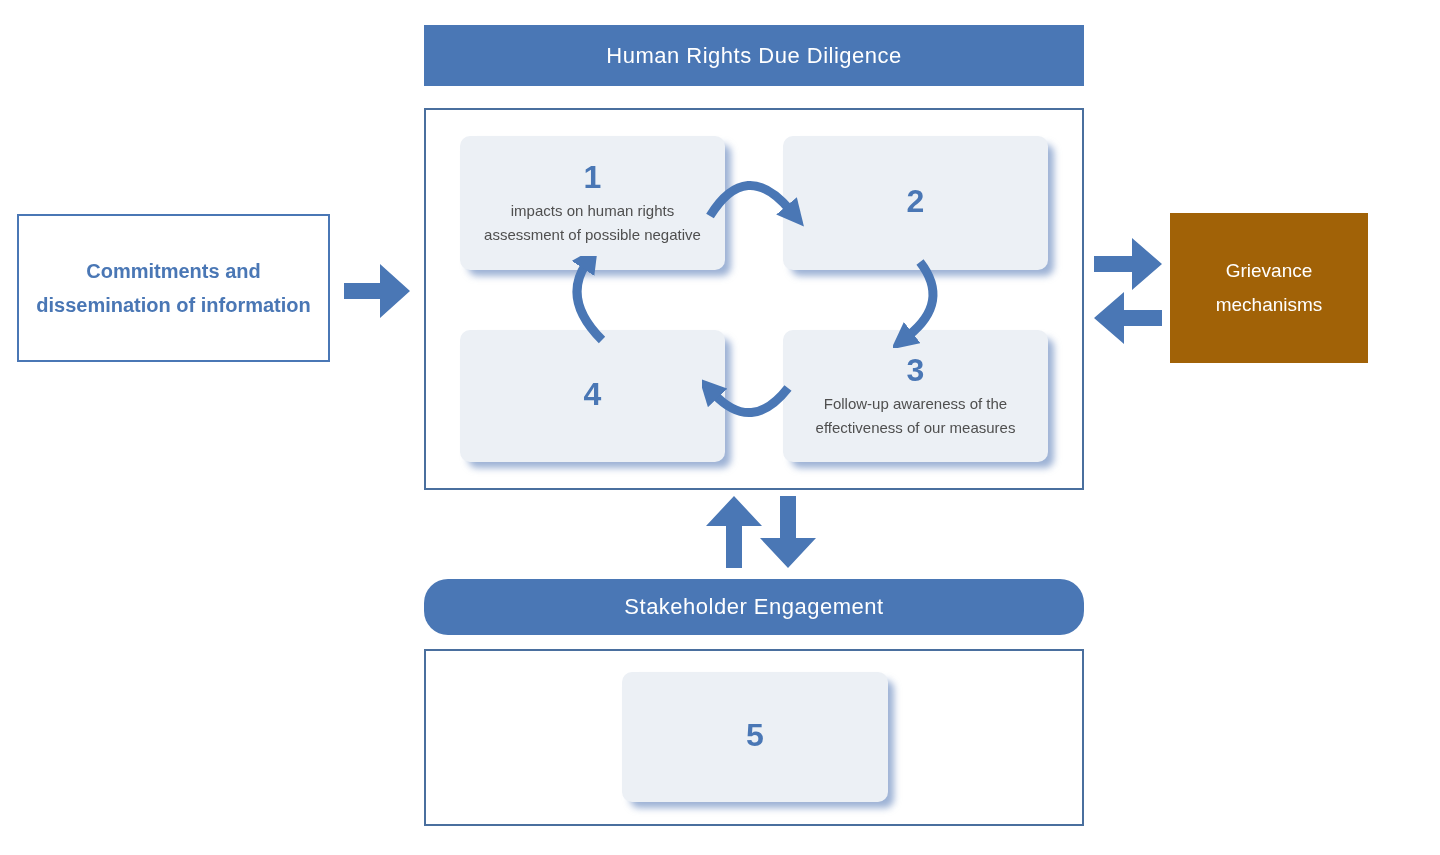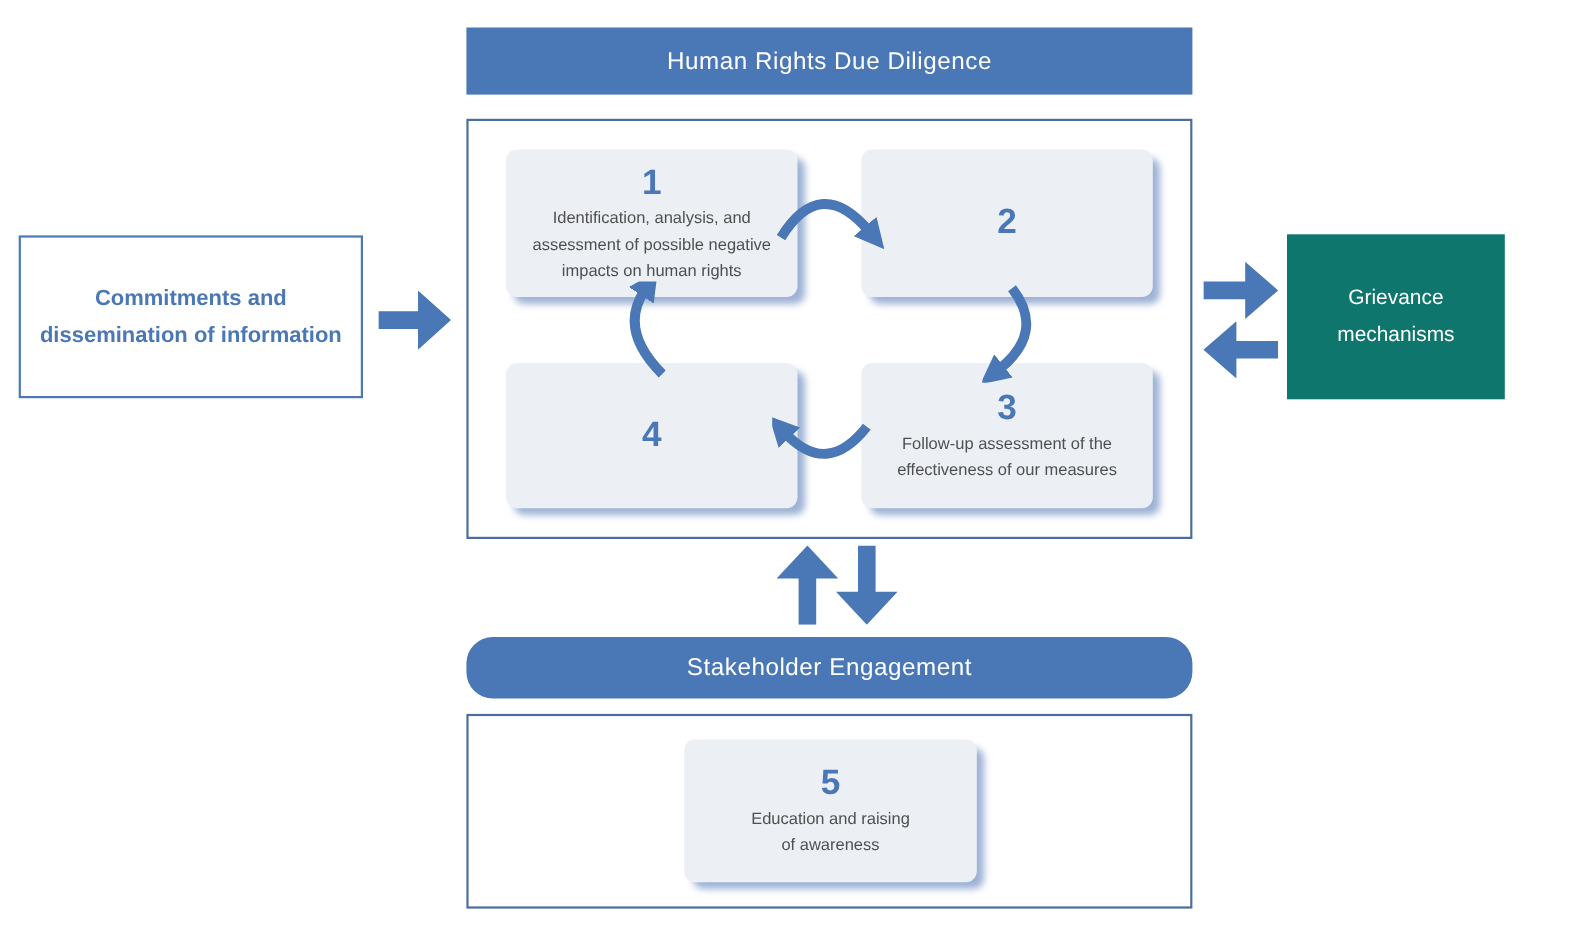--- a/index.html
+++ b/index.html
@@ -37,55 +37,54 @@
   .card-text span{display:block;}
   .left-box{
     position:absolute;left:17px;top:214px;width:313px;height:148px;
     border:2px solid #4a77b5;box-sizing:border-box;background:#ffffff;
     display:flex;flex-direction:column;align-items:center;justify-content:center;
     text-align:center;color:#4a77b5;font-weight:bold;font-size:20px;line-height:34px;
   }
   .left-box span{display:block;text-align:right;}
   .grievance-box{
     position:absolute;left:1170px;top:213px;width:198px;height:150px;
-    background:#0f766e;color:#ffffff;
+    background:#a16207;color:#ffffff;
     display:flex;flex-direction:column;align-items:center;justify-content:center;
     text-align:center;font-size:19px;line-height:34px;
   }
   .grievance-box span{display:block;}
   svg{position:absolute;display:block;}
 </style>
 </head>
 <body>
 
 <div class="stage">
 
   <div class="bar hrdd-bar">
     <span>Human Rights Due Diligence</span>
   </div>
 
   <div class="container-box cycle-box"></div>
 
   <div class="card card-1">
     <div class="num">1</div>
     <div class="card-text">
-      <span>Identification, analysis, and</span>
+      <span>impacts on human rights</span>
       <span>assessment of possible negative</span>
-      <span>impacts on human rights</span>
     </div>
   </div>
 
   <div class="card card-2">
     <div class="num">2</div>
   </div>
 
   <div class="card card-3">
     <div class="num">3</div>
     <div class="card-text">
-      <span>Follow-up assessment of the</span>
+      <span>Follow-up awareness of the</span>
       <span>effectiveness of our measures</span>
     </div>
   </div>
 
   <div class="card card-4">
     <div class="num">4</div>
   </div>
 
   <svg style="left:700px;top:172px;" width="104" height="58" viewBox="0 0 104 58">
     <defs>
@@ -152,19 +151,15 @@
   </svg>
 
   <div class="bar stake-bar">
     <span>Stakeholder Engagement</span>
   </div>
 
   <div class="container-box edu-box"></div>
 
   <div class="card card-5">
     <div class="num">5</div>
-    <div class="card-text">
-      <span>Education and raising</span>
-      <span>of awareness</span>
-    </div>
   </div>
 
 </div>
 
 </body></html>

